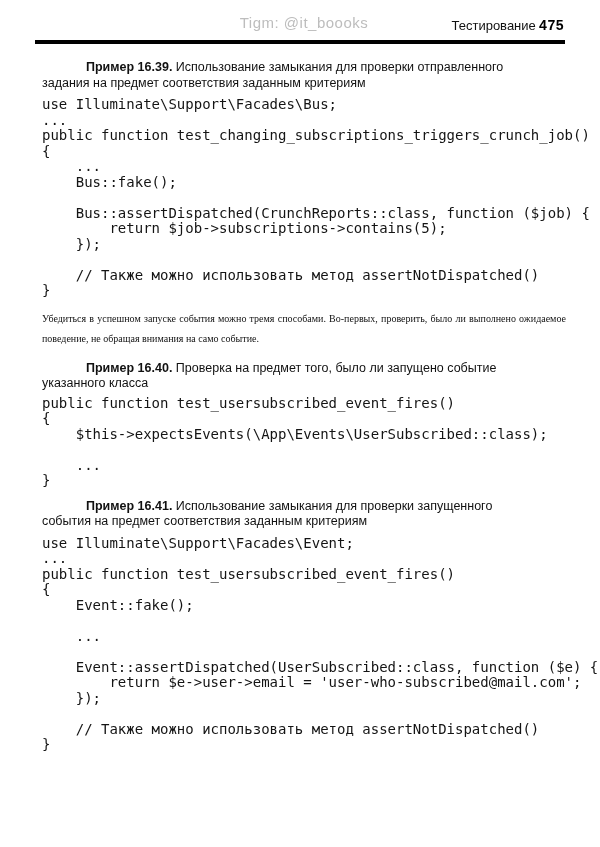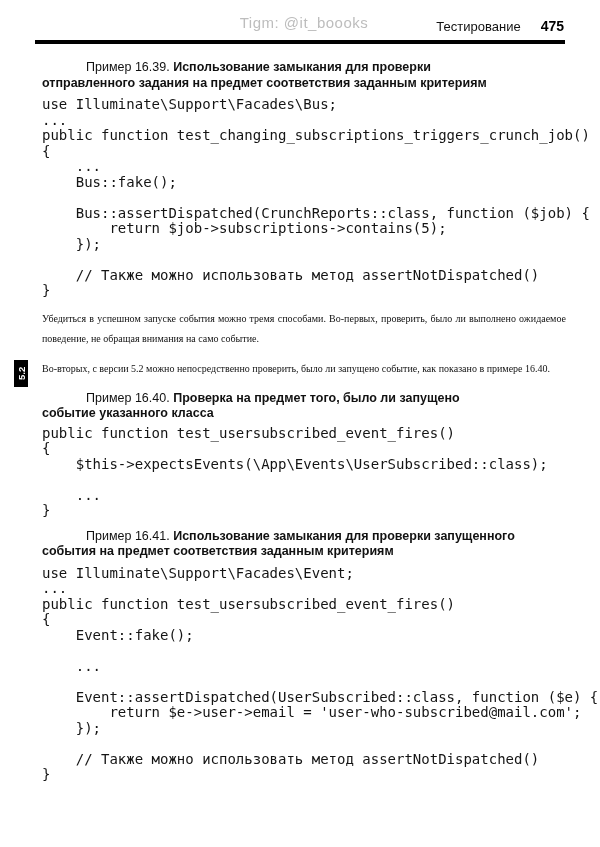--- a/index.html
+++ b/index.html
@@ -13,39 +13,39 @@
   }
   .watermark {
     position: absolute; top: 14px; left: 8px; right: 0;
     text-align: center;
     font-family: "Liberation Sans", sans-serif;
     font-size: 15px; color: #bdbdbd; letter-spacing: 0.5px;
   }
   .header {
     position: absolute; top: 18px; right: 36px;
     font-family: "Liberation Sans", sans-serif;
-    display: flex; align-items: baseline; gap: 20px;
+    display: flex; align-items: baseline; gap: 3px;
   }
   .header-title { font-size: 13px; color: #111; }
-  .page-number { font-size: 14px; font-weight: bold; color: #000; }
+  .page-number { font-size: 14px; font-weight: bold; color: #000; font-family: Liberation Mono, monospace; }
   .rule {
     position: absolute; top: 40px; left: 35px; right: 35px;
     height: 4px; background: #000;
   }
   .content {
     position: absolute; top: 60px; left: 42px; width: 524px;
   }
   .caption {
     font-family: "Liberation Sans", sans-serif;
     font-size: 12.5px; line-height: 15.5px;
     max-width: 474px;
     margin-bottom: 6px;
   }
-  .caption .cap-label { font-weight: 400; padding-left: 44px; }
-  .caption .cap-title { font-weight: 700; }
+  .caption .cap-label { font-weight: 700; padding-left: 44px; }
+  .caption .cap-title { font-weight: 400; }
   pre.code {
     font-family: "DejaVu Sans Mono", monospace;
     font-size: 14px; line-height: 15.5px;
     color: #141414;
     margin-bottom: 10px;
     white-space: pre;
   }
   p.body {
     font-size: 10px; line-height: 20px;
     text-align: justify;
@@ -90,24 +90,20 @@
 
     Bus::assertDispatched(CrunchReports::class, function ($job) {
         return $job-&gt;subscriptions-&gt;contains(5);
     });
 
     // Также можно использовать метод assertNotDispatched()
 }</pre>
 
   <p class="body">Убедиться в успешном запуске события можно тремя способами. Во-первых, проверить, было ли выполнено ожидаемое поведение, не обращая внимания на само событие.</p>
 
-  <div class="note">
-    <span class="badge">5.2</span>
-    <p class="body">Во-вторых, с версии 5.2 можно непосредственно проверить, было ли запущено событие, как показано в примере 16.40.</p>
-  </div>
 
   <p class="caption mb4">
     <span class="cap-label">Пример 16.40.</span>
     <span class="cap-title">Проверка на предмет того, было ли запущено событие указанного класса</span>
   </p>
   <pre class="code">public function test_usersubscribed_event_fires()
 {
     $this-&gt;expectsEvents(\App\Events\UserSubscribed::class);
 
     ...

